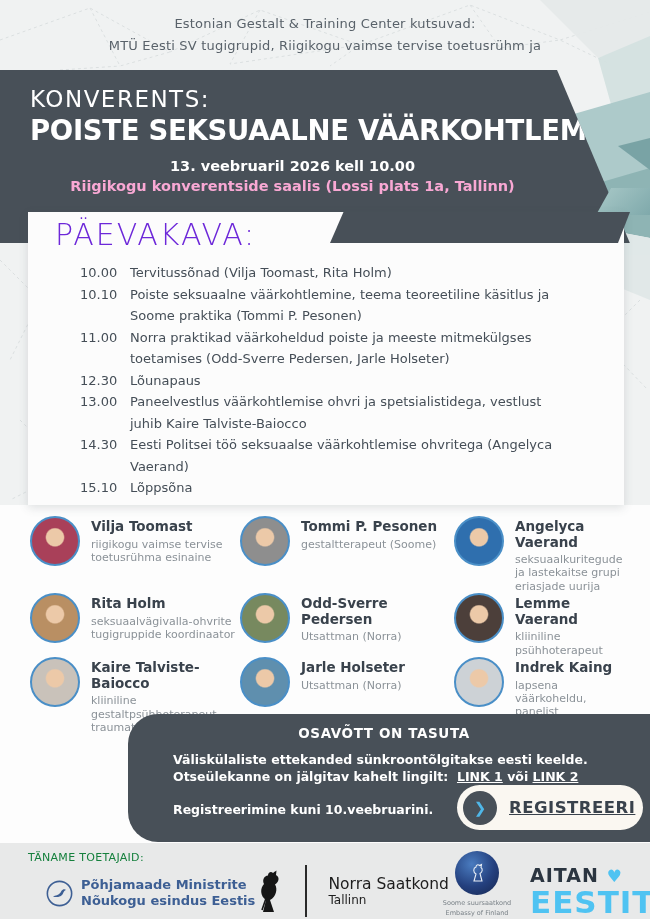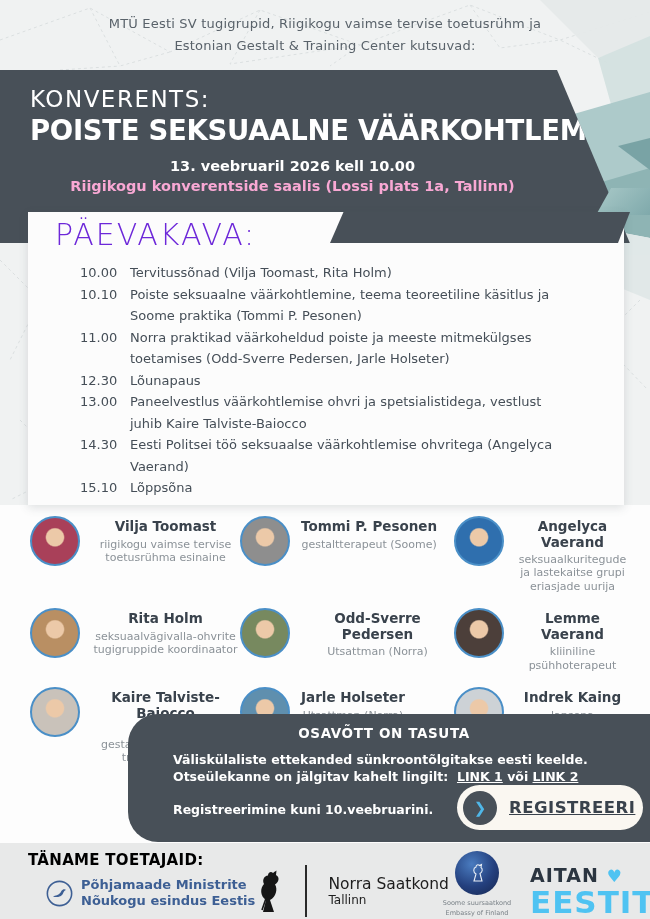--- a/index.html
+++ b/index.html
@@ -30,42 +30,42 @@
   .agenda-band{position:absolute;left:330px;top:212px;width:300px;height:31px;background:#485058;
     clip-path:polygon(4.5% 0,100% 0,96% 100%,0 100%);z-index:6;}
   .agenda-heading{position:absolute;left:27px;top:5px;font-size:30px;font-weight:300;
     color:#6d28d9;letter-spacing:2px;}
   .agenda-list{position:absolute;left:52px;top:50px;width:510px;}
   .agenda-row{display:flex;font-size:13px;line-height:21.5px;color:#454e57;}
   .agenda-time{width:50px;flex:none;}
   .agenda-text{flex:1;padding-right:30px;}
   
   .speakers{position:absolute;left:30px;top:516px;width:600px;z-index:5;
-    display:grid;grid-template-columns:210px 214px 176px;row-gap:15px;text-align:center;}
+    display:grid;grid-template-columns:210px 214px 176px;row-gap:0;}
   .speaker{display:flex;gap:11px;align-items:flex-start;}
   .avatar{width:46px;height:46px;border-radius:50%;border:2px solid #4a8fc7;flex:none;
     background:#ccc;}
   .sp-name{font-size:13.5px;font-weight:700;color:#39424c;line-height:1.15;margin:3px 0 3px;}
   .sp-role{font-size:11px;color:#8b9298;line-height:1.22;}
   
   .reg-box{position:absolute;left:128px;top:714px;width:552px;height:128px;background:#485058;
     border-radius:30px;z-index:5;color:#fff;}
   .reg-title{position:absolute;left:0;top:11px;width:512px;text-align:center;
     font-size:13.5px;font-weight:700;letter-spacing:.6px;}
   .reg-lines{position:absolute;left:45px;top:37px;font-size:12.5px;font-weight:700;line-height:17px;}
   .reg-link{text-decoration:underline;cursor:pointer;}
   .reg-deadline{position:absolute;left:45px;top:88px;font-size:12.5px;font-weight:700;}
   .reg-btn{position:absolute;left:329px;top:71px;width:186px;height:45px;background:#faf7f1;
     border-radius:23px;display:flex;align-items:center;gap:12px;padding-left:6px;box-sizing:border-box;cursor:pointer;}
   .reg-btn-circle{width:34px;height:34px;border-radius:50%;background:#485058;flex:none;
     display:flex;align-items:center;justify-content:center;font-size:15px;font-weight:700;color:#4fb7e8;}
   .reg-btn-label{font-size:16.5px;font-weight:700;color:#39424c;text-decoration:underline;letter-spacing:.5px;}
   
   .footer{position:absolute;left:0;top:843px;width:650px;height:76px;background:#e8e9e9;z-index:5;}
-  .footer-heading{position:absolute;left:28px;top:8px;font-size:15px;font-weight:700;color:#000000;letter-spacing:.3px;}
+  .footer-heading{position:absolute;left:28px;top:8px;font-size:11px;font-weight:400;color:#15803d;letter-spacing:.3px;}
   .logo-nordic{position:absolute;left:46px;top:34px;display:flex;gap:8px;align-items:center;}
   .nordic-text{font-size:13px;font-weight:700;color:#3d5f94;line-height:1.25;}
   .logo-norway{position:absolute;left:253px;top:22px;display:flex;align-items:center;gap:22px;}
   .norway-divider{width:1.5px;height:52px;background:#2a2a2a;}
   .norway-name{font-size:15.5px;color:#1d1d1d;line-height:1.2;}
   .norway-city{font-size:12px;color:#1d1d1d;}
   .logo-finland{position:absolute;left:425px;top:8px;width:104px;text-align:center;}
   .finland-circle{width:44px;height:44px;border-radius:50%;margin:0 auto;
     background:radial-gradient(circle at 38% 30%,#4a7cc0,#24407e 55%,#16254d);
     display:flex;align-items:center;justify-content:center;}
@@ -94,22 +94,22 @@
         <polygon points="598,58 650,36 650,118 612,108" fill="#d3e1e0"></polygon>
         <polygon points="560,118 650,92 650,182 588,186" fill="#a6c6c6"></polygon>
         <polygon points="588,186 650,168 650,238 598,228" fill="#84aeae"></polygon>
         <polygon points="618,146 650,138 650,170" fill="#6d9b9d"></polygon>
         <polygon points="596,228 650,238 650,300 606,282" fill="#dfe7e7"></polygon>
       </g>
     </svg>
   </div>
 
   <div class="invite">
+    <div>Estonian Gestalt &amp; Training Center kutsuvad:</div>
     <div>MTÜ Eesti SV tugigrupid, Riigikogu vaimse tervise toetusrühm ja</div>
-    <div>Estonian Gestalt &amp; Training Center kutsuvad:</div>
   </div>
 
   <div class="banner">
     <div class="kicker">KONVERENTS:</div>
     <div class="hero-title">POISTE SEKSUAALNE VÄÄRKOHTLEMINE</div>
     <div class="hero-date">13. veebruaril 2026 kell 10.00</div>
     <div class="hero-venue">Riigikogu konverentside saalis (Lossi plats 1a, Tallinn)</div>
   </div>
   <div class="teal-over"></div>
 

